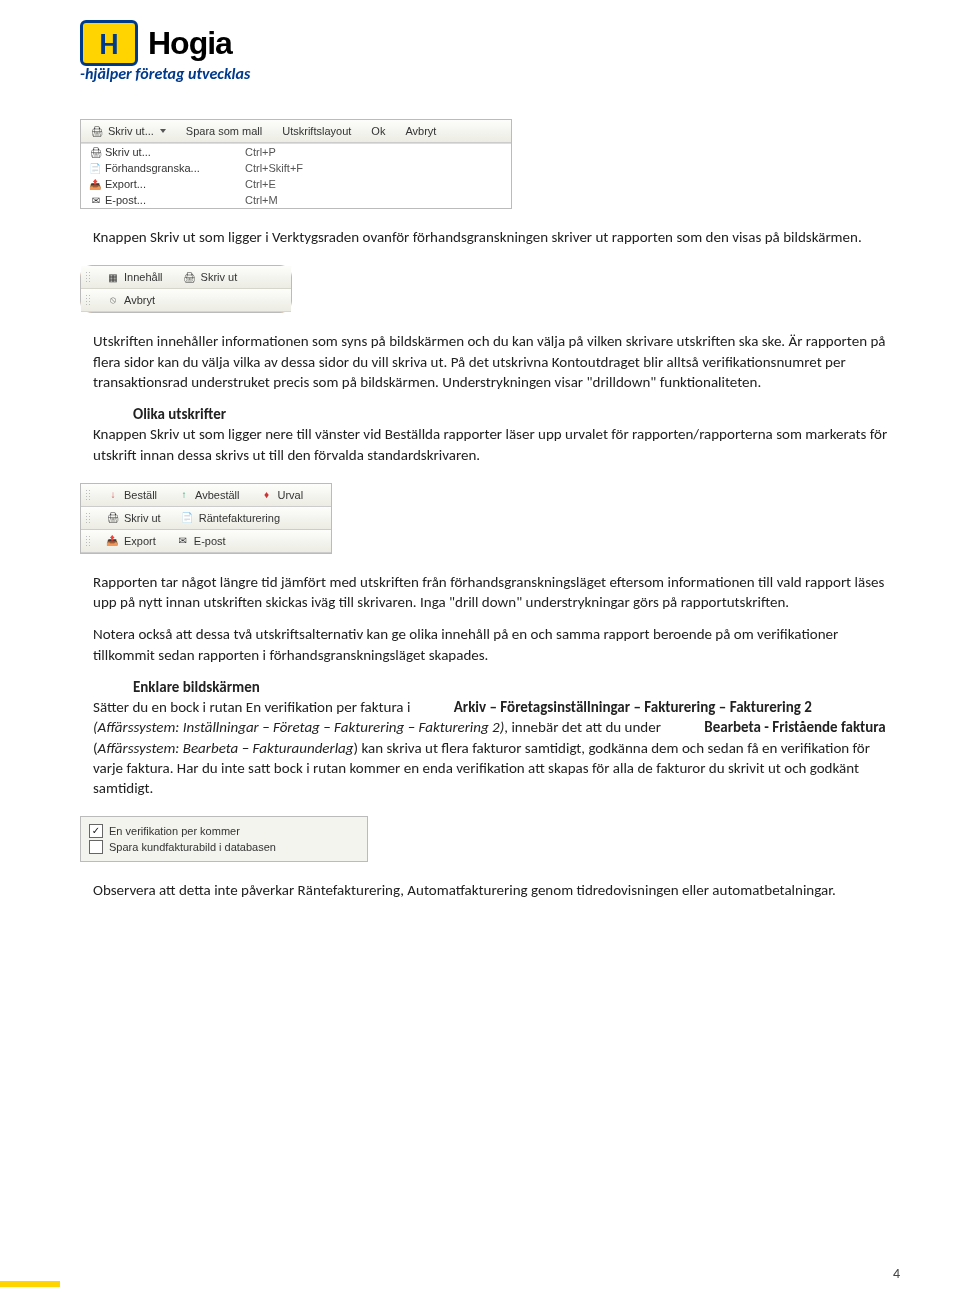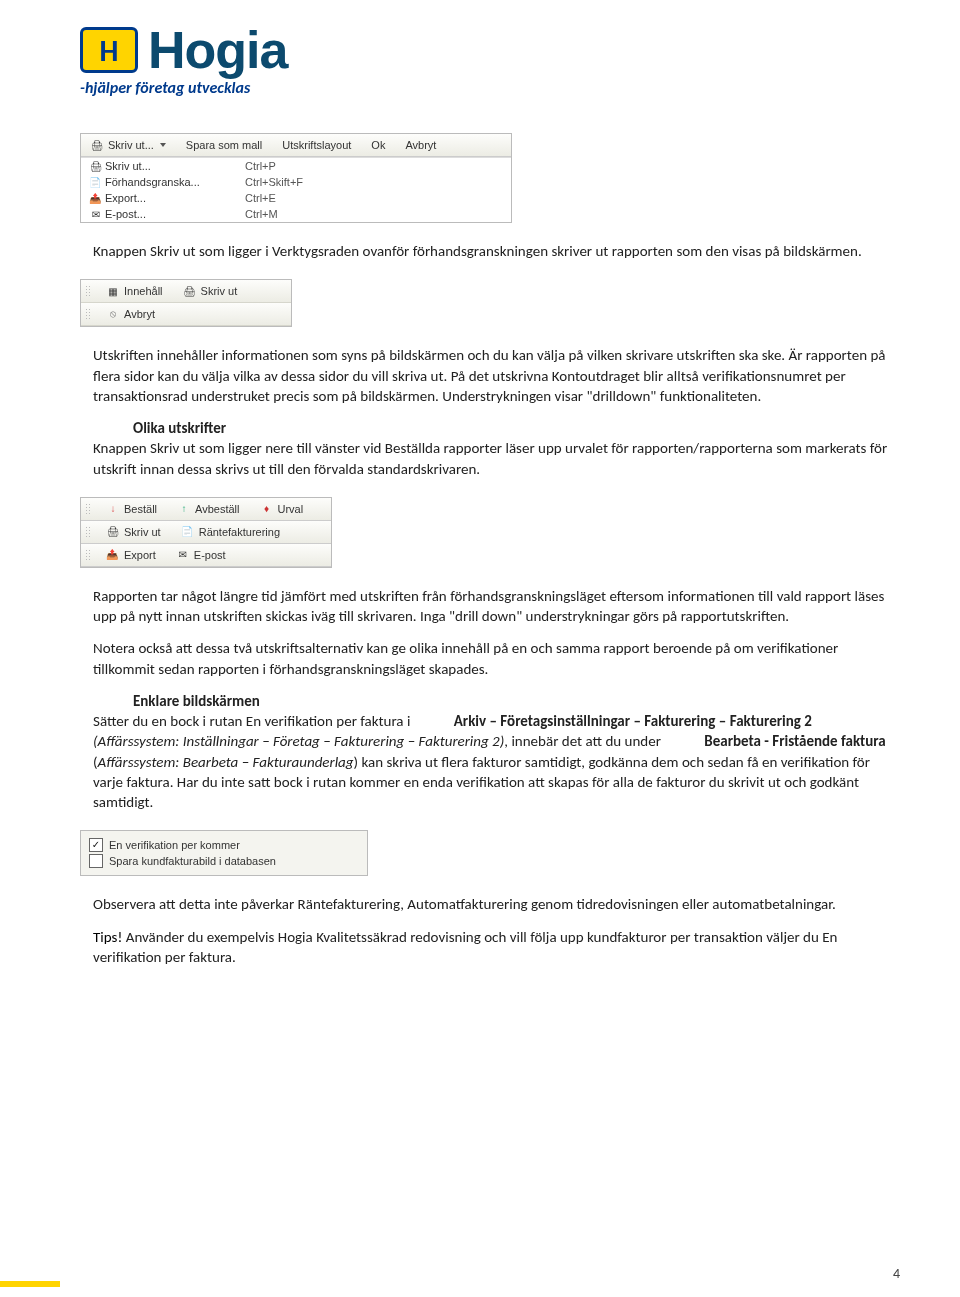--- a/index.html
+++ b/index.html
@@ -33,23 +33,23 @@
     border-radius: 6px;
     display: flex;
     align-items: center;
     justify-content: center;
     font-weight: 900;
     font-size: 30px;
     color: #003a8c;
     position: relative;
   }
   .logo-text {
-    font-size: 52px;
+    font-size: 32px;
     font-weight: 800;
-    color: #0c4a6e;
+    color: #000000;
     font-family: "Segoe UI", Arial, sans-serif;
     letter-spacing: -1px;
   }
   .logo-sub {
     font-style: italic;
     color: #003a8c;
     font-size: 16px;
     margin-top: -2px;
     margin-left: 0px;
     font-weight: 600;
@@ -101,21 +101,21 @@
   .menu-row {
     display: flex;
     align-items: center;
     padding: 1px 6px;
   }
   .menu-row .mi-icon { width: 18px; display:flex; align-items:center; }
   .menu-row .mi-label { flex: 0 0 140px; }
   .menu-row .mi-short { color: #555; }
 
   
-  .shot2 { width: 210px; }
+  .shot2 { width: 210px; border-radius: 12px; }
   .shot2 .tb-row { border-bottom: 1px solid #d6d6cc; }
   .shot2 .tb-row + .tb-row { }
   .grip { width: 6px; background-image: radial-gradient(#bbb 1px, transparent 1px); background-size: 3px 3px; }
 
   
   .shot3 { width: 250px; }
 
   
   .shot4 {
     width: 270px;
@@ -315,19 +315,16 @@
       <span>En verifikation per kommer</span>
     </div>
     <div class="chk-row">
       <span class="chk"></span>
       <span>Spara kundfakturabild i databasen</span>
     </div>
   </div>
 
   <p>Observera att detta inte påverkar Räntefakturering, Automatfakturering genom tidredovisningen eller automatbetalningar.</p>
 
-  <p>
-    <span style="color:#000">Tips!</span><span> Använder du exempelvis Hogia Kvalitetssäkrad redovisning och vill följa upp kundfakturor per transaktion väljer du En verifikation per faktura.</span>
-  </p>
 
   <div class="accent-bar"></div>
   <div class="page-num">4</div>
 </div>
 
 </body></html>

